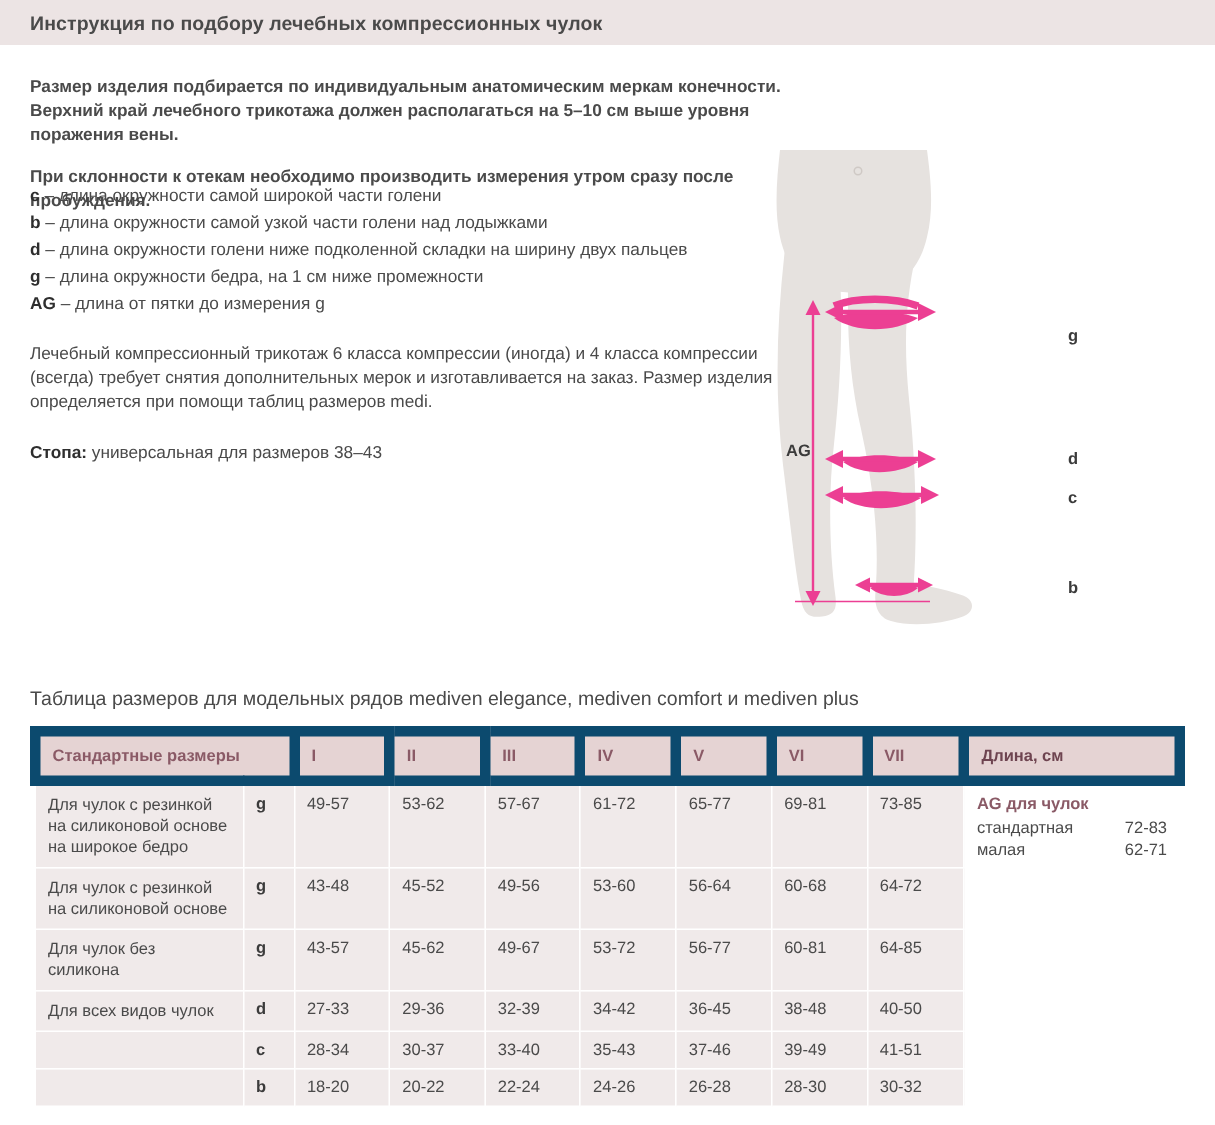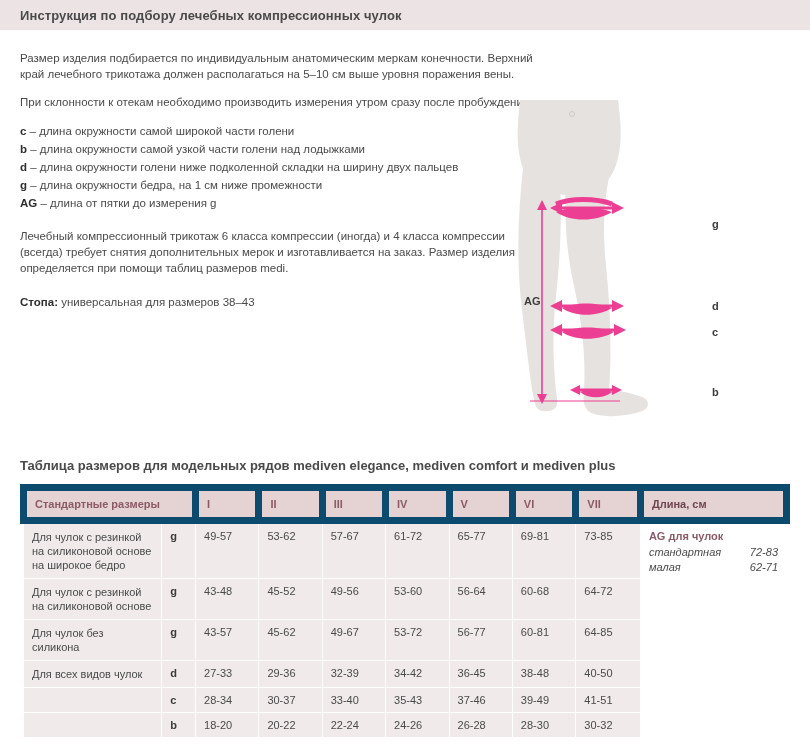--- a/index.html
+++ b/index.html
@@ -39,20 +39,21 @@
   }
   
   .intro {
     position: absolute;
     left: 20px;
     top: 50px;
     width: 525px;
     line-height: 16px;
     font-size: 11.5px;
     color: #4a4a4a;
+    font-weight: bold;
   }
   .intro p { margin: 0 0 12px 0; }
   .legend {
     position: absolute;
     left: 20px;
     top: 122px;
     width: 500px;
     line-height: 18px;
     font-size: 11.5px;
     color: #4a4a4a;
@@ -93,21 +94,21 @@
     font-weight: bold;
     color: #3b3b3b;
   }
 
   
   .table-title {
     position: absolute;
     left: 20px;
     top: 458px;
     font-size: 13px;
-    font-weight: bold;
+    font-weight: normal;
     color: #4a4a4a;
   }
   table.sizes {
     position: absolute;
     left: 20px;
     top: 484px;
     width: 770px;
     border-collapse: collapse;
     font-size: 11px;
     color: #4a4a4a;
@@ -153,21 +154,20 @@
     color: #8a5a66;
     font-size: 11px;
     margin-bottom: 3px;
   }
   .ag-row {
     display: flex;
     justify-content: space-between;
     line-height: 15px;
     font-size: 11px;
     color: #4a4a4a;
-    font-style: italic;
   }
   .ag-row .ag-val { margin-left: 10px; }
 </style>
 </head>
 <body>
 
 <div class="page">
 
   <div class="header-band"></div>
   <div class="header-title">Инструкция по подбору лечебных компрессионных чулок</div>

